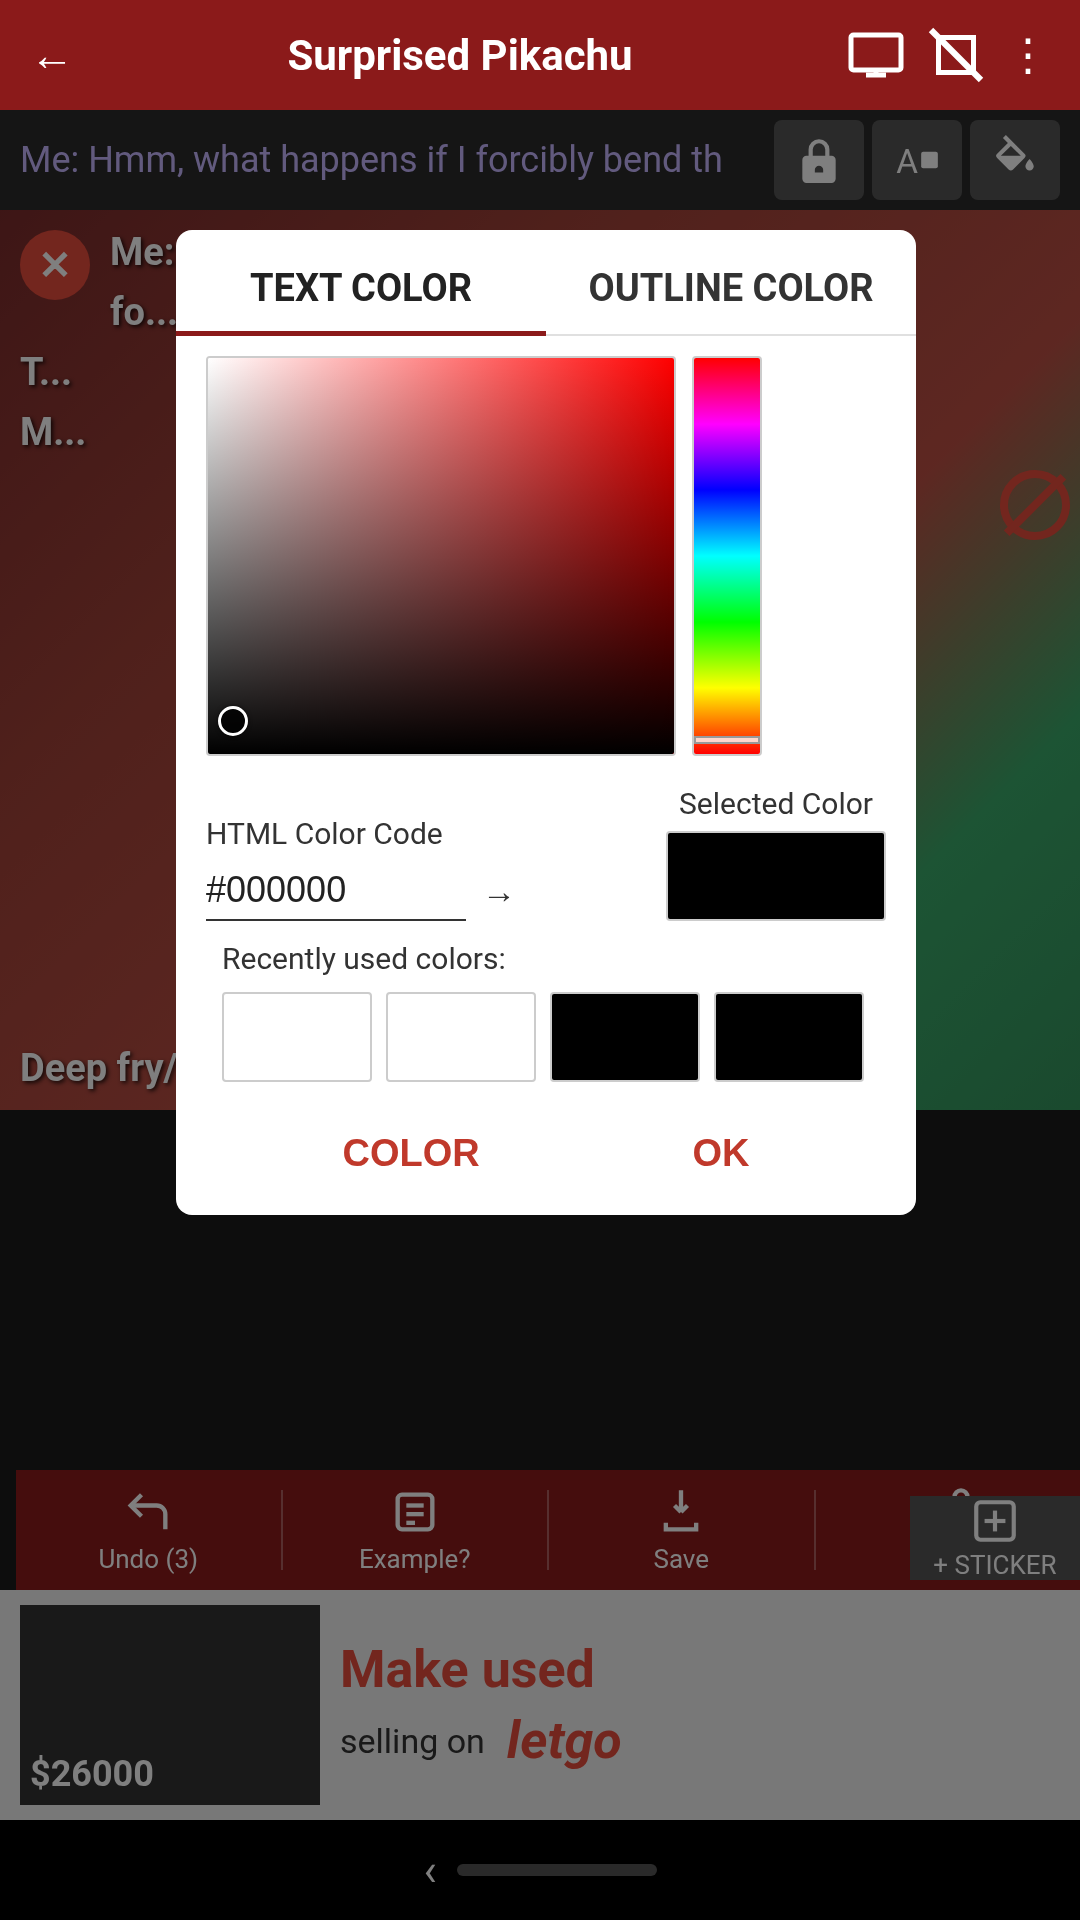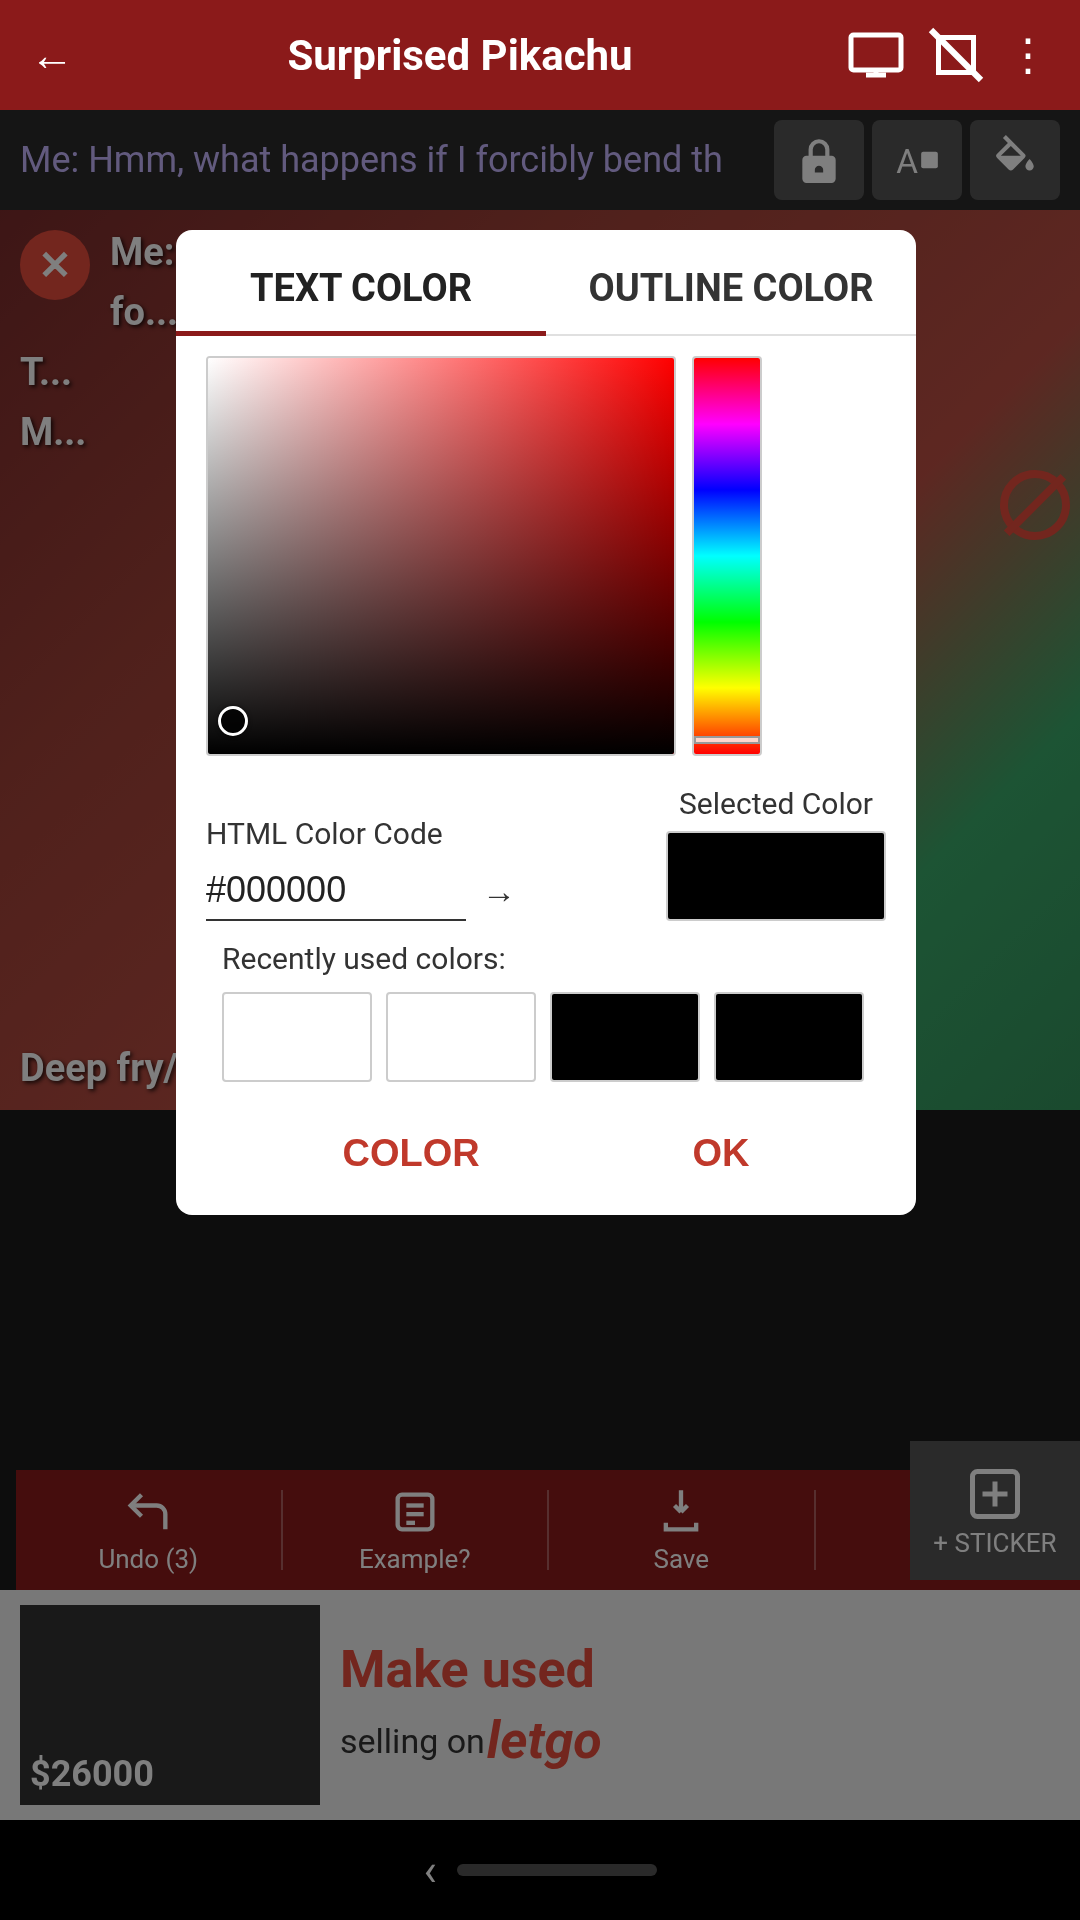--- a/index.html
+++ b/index.html
@@ -449,21 +449,21 @@
       font-size: 26px;
       color: white;
     }
 
     
     .sticker-btn {
       position: absolute;
       bottom: 340px;
       right: 0;
       width: 170px;
-      height: 139px;
+      height: 84px;
       background: #555;
       display: flex;
       flex-direction: column;
       align-items: center;
       justify-content: center;
       cursor: pointer;
       z-index: 10;
     }
 
     .sticker-label {
@@ -707,21 +707,21 @@
     <span class="toolbar-label">Share</span>
   </div>
 </div>
 
 <div class="ad-banner">
   <div class="ad-car-section">
     <span class="ad-price">$26000</span>
   </div>
   <div class="ad-text-section">
     <span class="ad-main-text">Make used</span>
-    <div style="display:flex;align-items:center;gap:2px;">
+    <div style="display:flex;align-items:center;gap:22px;">
       <span class="ad-sub-text">selling on</span>
       <span class="ad-brand-text">letgo</span>
     </div>
   </div>
 </div>
 
 <div class="nav-bar">
   <span class="nav-back-btn">‹</span>
   <div class="nav-home-pill"></div>
 </div>

